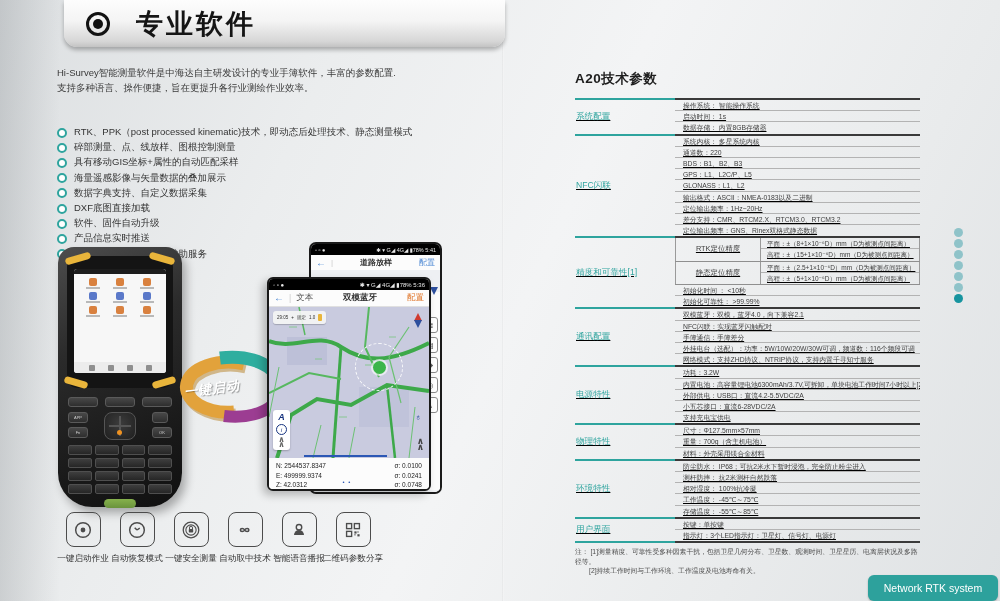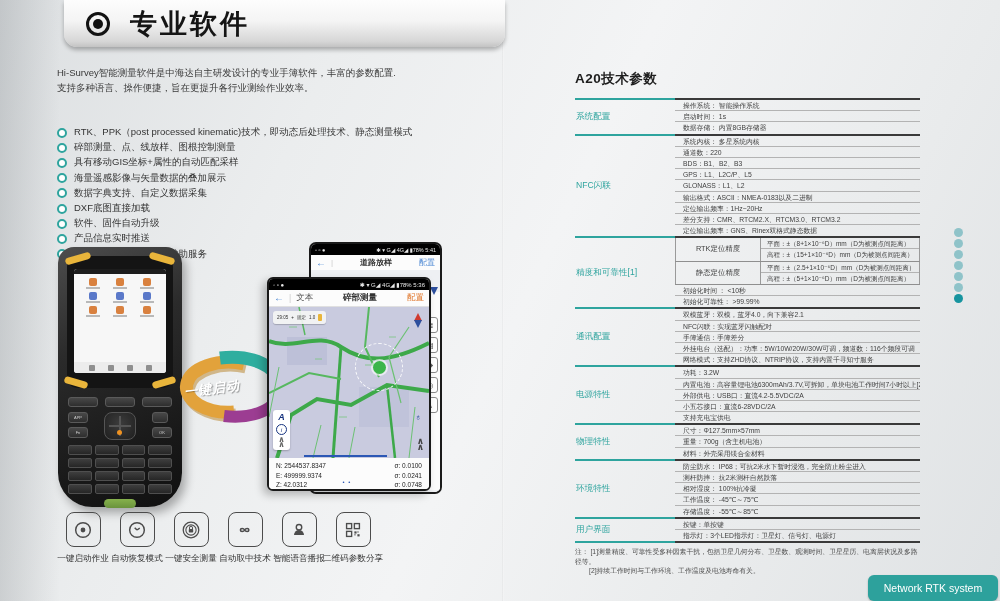--- a/index.html
+++ b/index.html
@@ -15,21 +15,21 @@
     background:linear-gradient(90deg,rgba(120,126,130,.25),rgba(120,126,130,0));}
 
   
   .header-card{position:absolute;left:64px;top:0;width:441px;height:47px;
     border-radius:0 0 13px 13px;
     background:linear-gradient(180deg,#fdfdfd 0%,#f4f4f4 45%,#d6d6d6 88%,#c3c3c3 100%);
     box-shadow:0 3px 4px rgba(0,0,0,.28);
     display:flex;align-items:center;padding-left:22px;box-sizing:border-box;gap:9px;}
   .donut{width:18px;height:18px;border-radius:50%;border:3px solid #121212;position:relative;flex:0 0 auto;}
   .donut::after{content:"";position:absolute;left:4px;top:4px;width:10px;height:10px;border-radius:50%;background:#121212;}
-  .header-card h1{margin:11px;font-size:27px;font-weight:600;color:#151515;letter-spacing:3px;}
+  .header-card h1{margin:17px;font-size:27px;font-weight:600;color:#151515;letter-spacing:3px;}
 
   
   .intro{position:absolute;left:57px;top:65px;font-size:9.5px;color:#3a3a3a;line-height:15px;}
   .features{position:absolute;left:57px;top:125px;margin:0;padding:0;list-style:none;}
   .features li{display:flex;align-items:center;gap:7px;height:15.2px;font-size:9.5px;color:#333;}
   .features .fb{width:6px;height:6px;border-radius:50%;border:2px solid #2ea49e;background:#fff;flex:0 0 auto;}
 
   
   .device{position:absolute;left:58px;top:247px;width:124px;height:260px;
     background:linear-gradient(155deg,#4d4d4d 0%,#2b2b2b 35%,#191919 75%,#101010 100%);
@@ -114,21 +114,21 @@
   
   .icon-row{position:absolute;left:56px;top:512px;display:flex;}
   .icon-item{width:54px;display:flex;flex-direction:column;align-items:center;}
   .icon-box{width:33px;height:33px;border:1.6px solid #4c4c4c;border-radius:8px;display:flex;align-items:center;justify-content:center;background:transparent;}
   .icon-box svg{display:block;}
   .icon-lab{margin-top:6px;font-size:8.6px;color:#333;white-space:nowrap;}
 
   
   .spec{position:absolute;left:575px;top:70px;width:345px;}
   .spec h2{margin:0 0 10px;font-size:13.5px;color:#1e1e1e;font-weight:bold;letter-spacing:.5px;}
-  .spec-table{width:100%;}
+  .spec-table{width:100%;text-decoration:underline;}
   .grp{display:flex;}
   .grp:first-child .cat{border-top:2.5px solid #2ea49e;}
   .grp:first-child .vals{border-top:2.5px solid #3a3a3a;}
   .cat{flex:0 0 100px;display:flex;align-items:center;color:#2ea49e;font-size:8.6px;
     border-bottom:2.5px solid #2ea49e;box-sizing:border-box;padding-left:1px;}
   .vals{flex:1;border-bottom:2.5px solid #3a3a3a;box-sizing:border-box;min-width:0;}
   .vrow{height:11.2px;line-height:11.4px;font-size:6.8px;color:#3e3e3e;padding-left:8px;
     border-bottom:1px solid #b3b3b3;white-space:nowrap;overflow:hidden;box-sizing:border-box;}
   .vals > .vrow:last-child{border-bottom:none;}
   .sub{display:flex;border-bottom:1px solid #8f8f8f;}
@@ -335,21 +335,21 @@
 
   <div class="phone phone-front">
     <div class="p-status">
       <span>◦ ▫ ●</span>
       <span>✱ ▾ G◢ 4G◢ ▮78% 5:36</span>
     </div>
     <div class="p-nav">
       <span class="nav-back">←</span>
       <span class="nav-div">|</span>
       <span style="color:#555;text-align:right;">文本</span>
-      <span class="nav-title">碎部测量</span>
+      <span class="nav-title">双模蓝牙</span>
       <span class="cfg-orange">配置</span>
     </div>
     <div class="pf-map">
       <svg width="160" height="151" viewBox="0 0 160 151">
         <rect x="0" y="0" width="160" height="151" fill="#c9cbdf"></rect>
         <rect x="18" y="30" width="40" height="28" fill="#bdc0d8"></rect>
         <rect x="90" y="80" width="50" height="40" fill="#c0c3da"></rect>
         <path d="M0,34 C25,44 48,24 72,40 S120,56 160,36" fill="none" stroke="#3da94a" stroke-width="4"></path>
         <path d="M8,151 L22,108 48,92 82,98 118,78 160,84" fill="none" stroke="#3da94a" stroke-width="4"></path>
         <path d="M72,40 L64,151" fill="none" stroke="#3da94a" stroke-width="3"></path>

